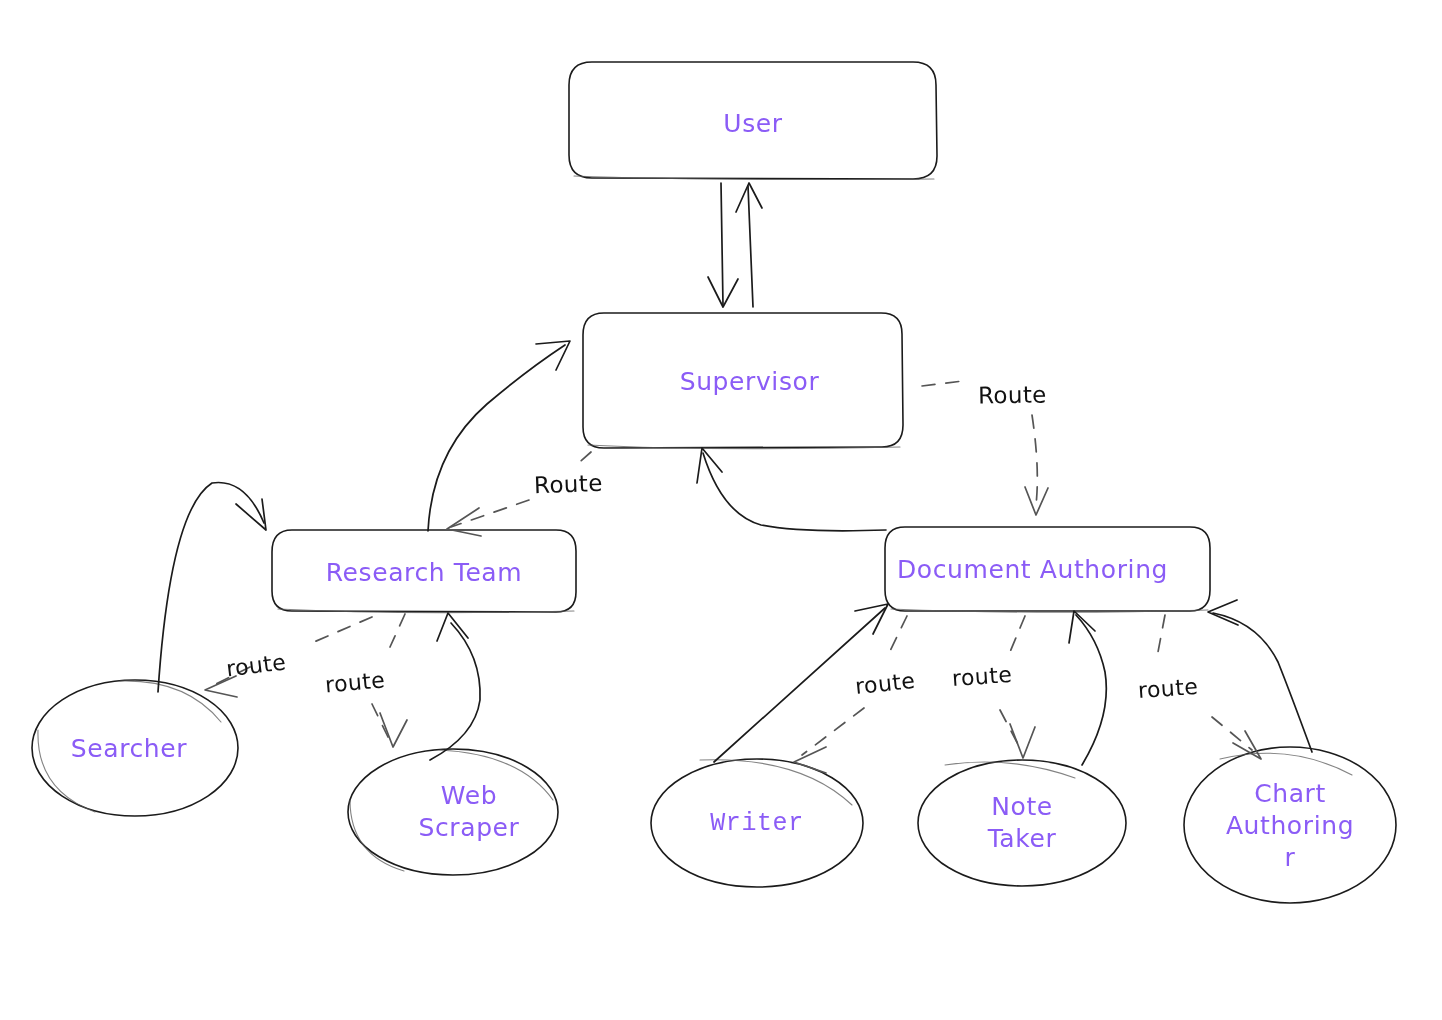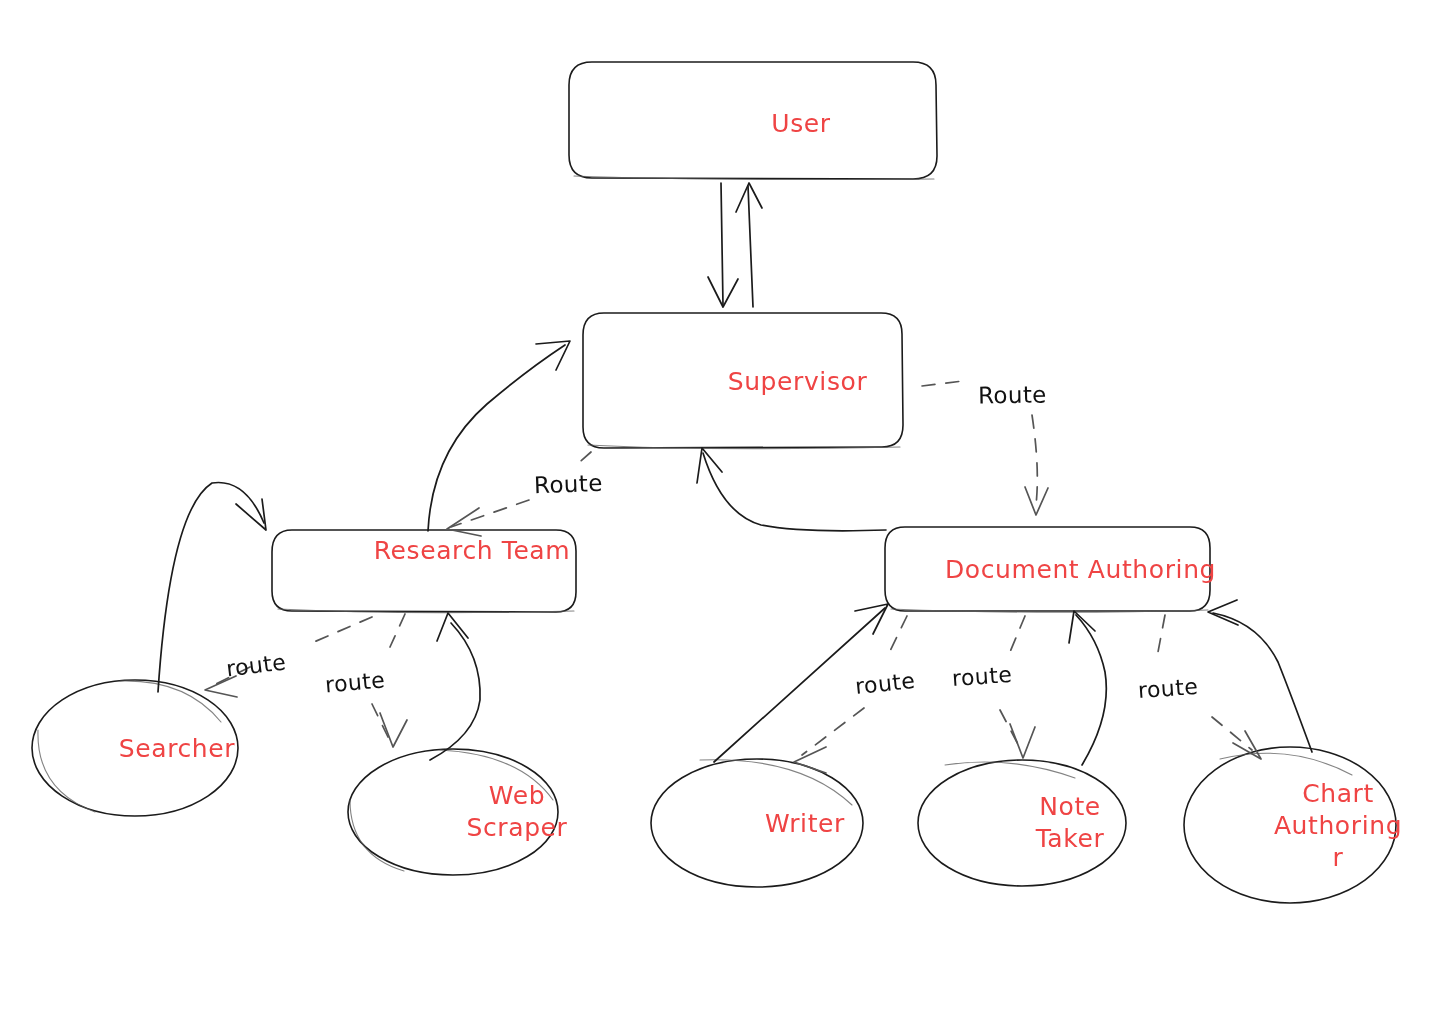--- a/index.html
+++ b/index.html
@@ -65,28 +65,27 @@
   .arrow-head-dashed {
     fill: none;
     stroke: #555555;
     stroke-width: 1.7;
     stroke-linecap: round;
     stroke-linejoin: round;
   }
   .node-label {
     position: absolute;
     text-align: center;
-    color: #ef4444;
+    color: #8b5cf6;
     font-family: "DejaVu Sans", sans-serif;
     font-size: 25px;
     line-height: 1.28;
     letter-spacing: 0.6px;
     pointer-events: none;
     white-space: pre-line;
-    padding-left: 48px;
   }
   .edge-label {
     position: absolute;
     color: #111111;
     font-family: "DejaVu Sans", sans-serif;
     font-size: 23px;
     letter-spacing: 0.4px;
     white-space: nowrap;
     pointer-events: none;
   }
@@ -225,30 +224,30 @@
       <path class="edge-solid" d="M 1312 752 Q 1290 692 1278 662 Q 1258 622 1213 613"></path>
       <path class="arrow-head" d="M 1237 600 L 1208 612 L 1238 625"></path>
     </g>
 
   </svg>
 
   <div class="node-label" style="left:569px; top:108px; width:368px;">User</div>
 
   <div class="node-label" style="left:583px; top:366px; width:285px;margin-left:24px;">Supervisor</div>
 
-  <div class="node-label" style="left:272px; top:535px; width:304px;">Research Team</div>
+  <div class="node-label" style="left:272px; top:557px; width:304px;">Research Team</div>
 
   <div class="node-label" style="left:885px; top:554px; width:295px;">Document Authoring</div>
 
   <div class="node-label" style="left:32px; top:733px; width:194px;">Searcher</div>
 
   <div class="node-label" style="left:364px; top:780px; width:210px;">Web
 Scraper</div>
 
-  <div class="node-label" style="left:651px; top:808px; width:212px;">Writer</div>
+  <div class="node-label" style="left:651px; top:808px; width:212px;font-family:Liberation Mono, monospace;">Writer</div>
 
   <div class="node-label" style="left:918px; top:791px; width:208px;">Note
 Taker</div>
 
   <div class="node-label" style="left:1184px; top:778px; width:212px;">Chart
 Authoring
 r</div>
 
   <div class="edge-label" style="left:534px; top:471px; transform: rotate(-2deg);">Route</div>
 

